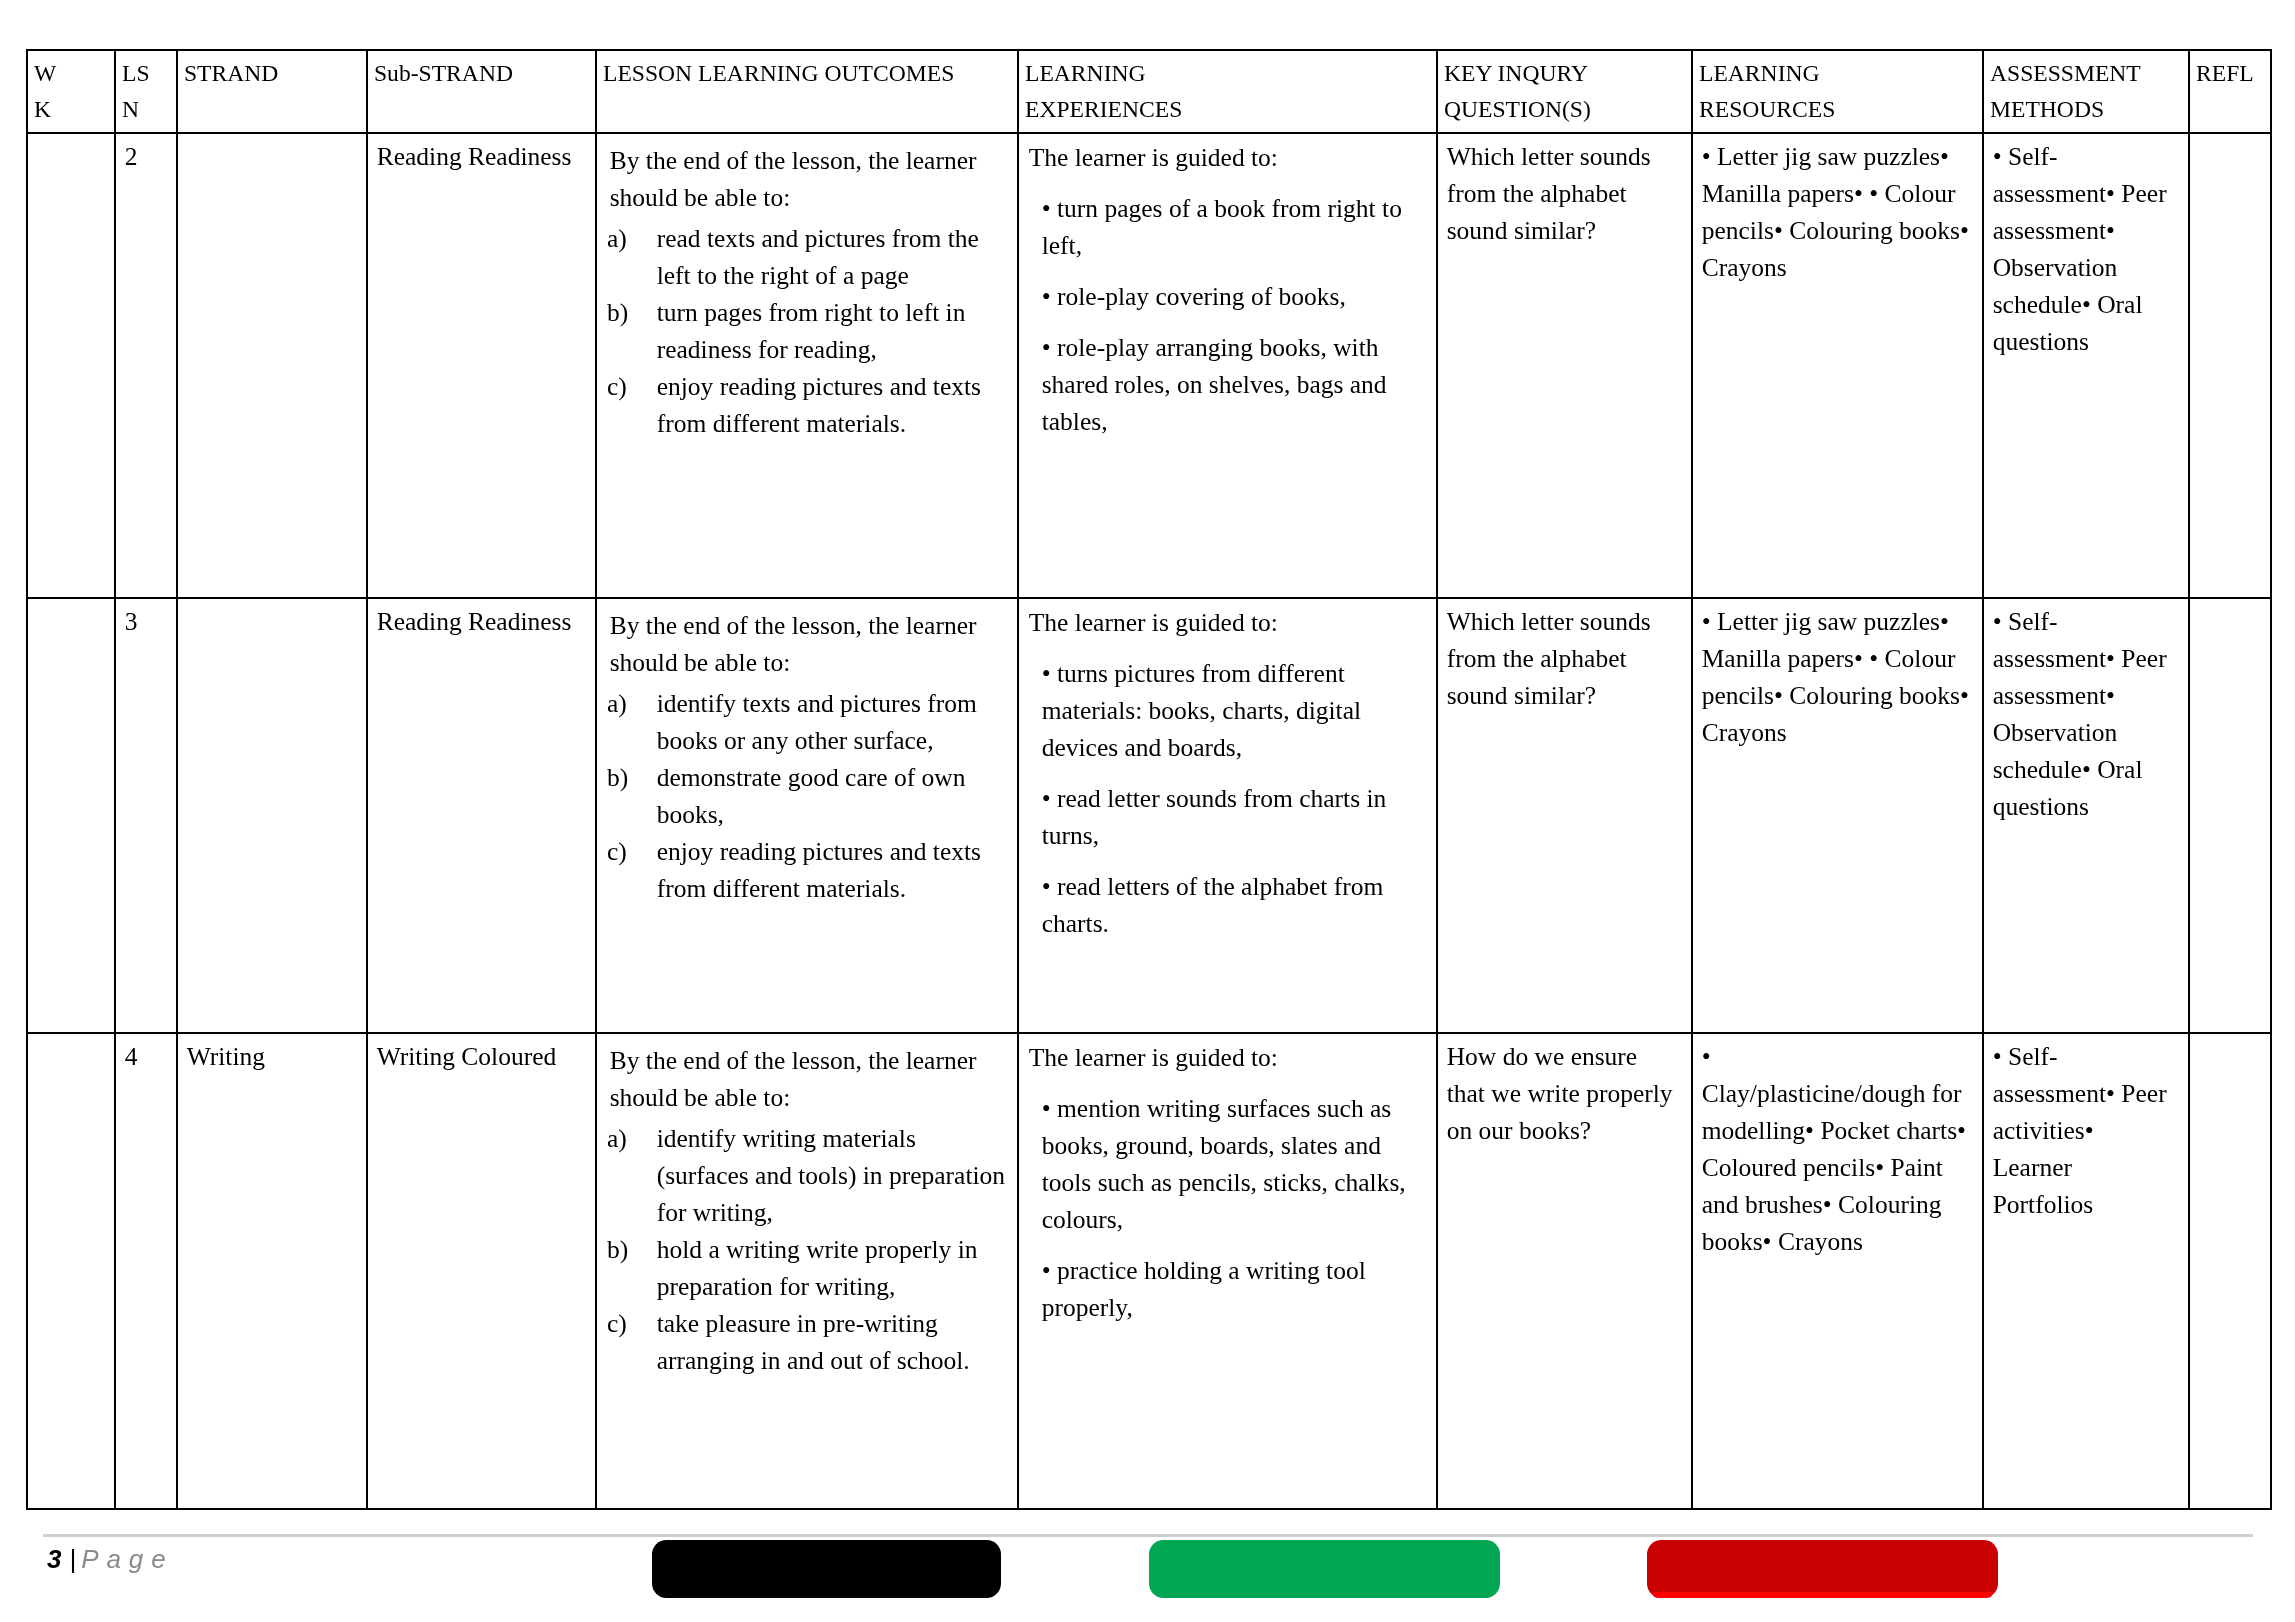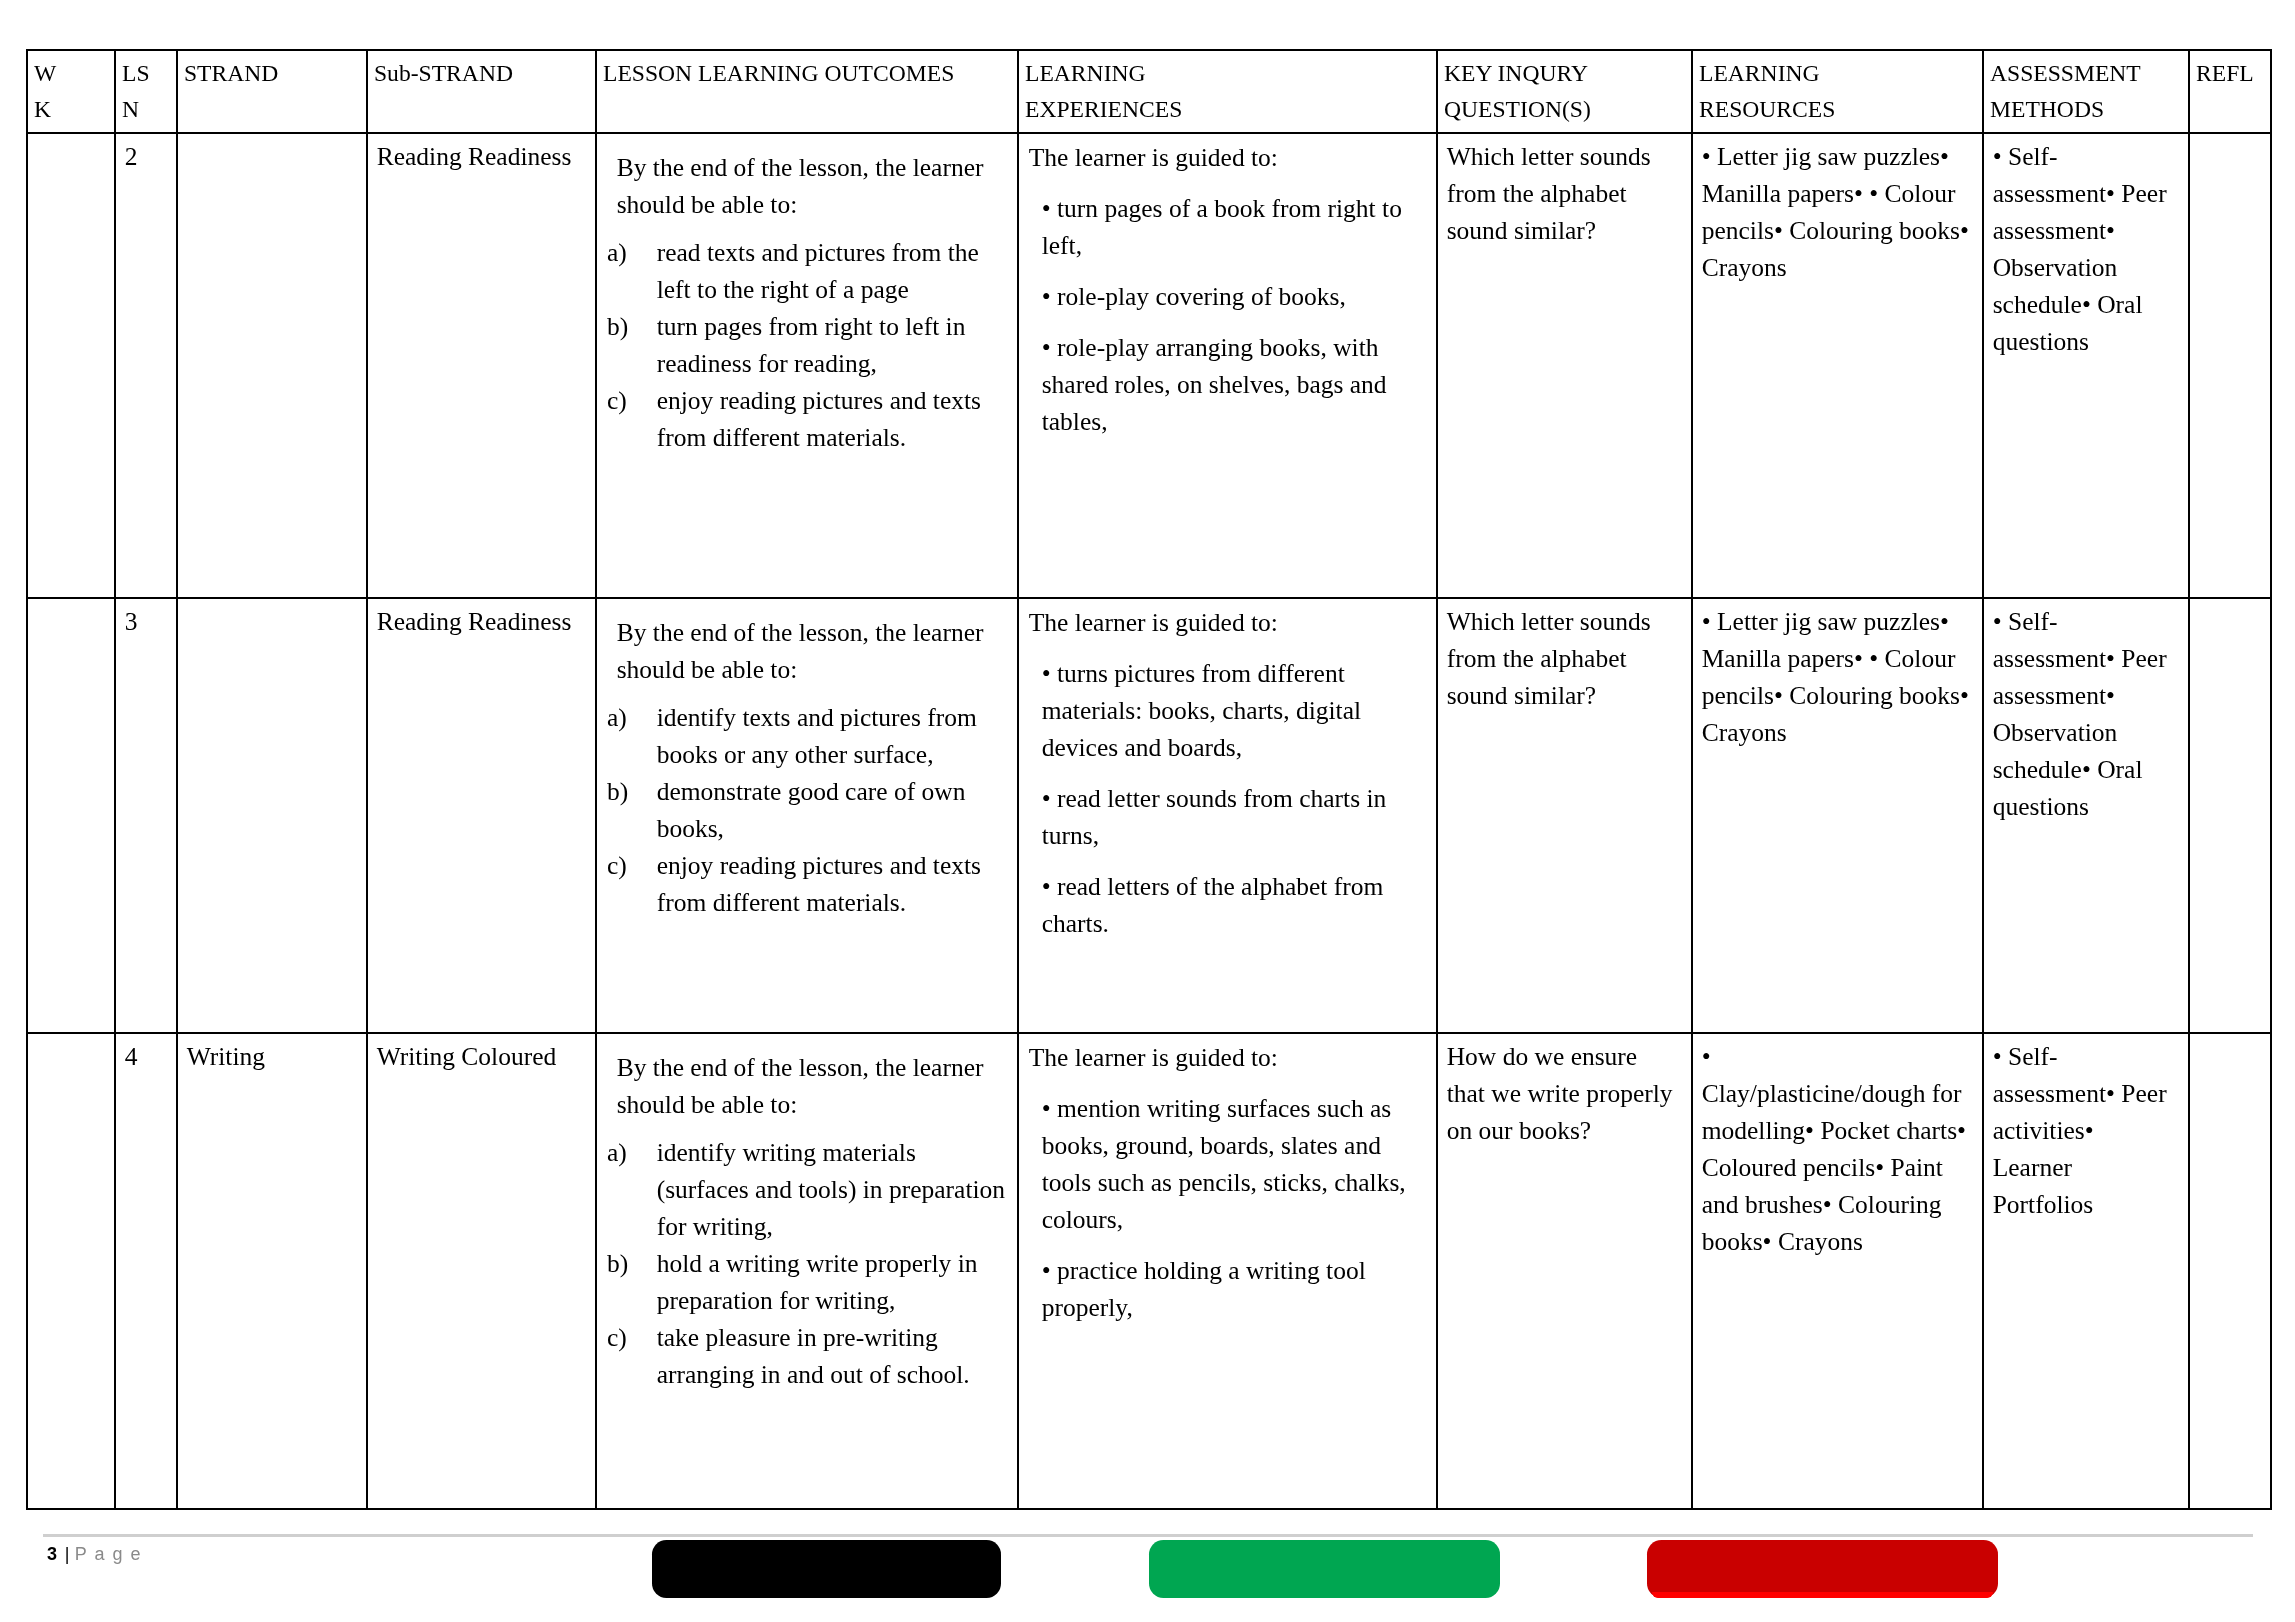--- a/index.html
+++ b/index.html
@@ -39,21 +39,21 @@
     font-size: 25.5px;
     line-height: 1.45;
   }
   tr.hdr  { height: 72px; }
   tr.r1   { height: 465px; }
   tr.r2   { height: 435px; }
   tr.r3   { height: 476px; }
 
   td.lsn-cell { text-align: center; font-size: 27.5px; }
 
-  .oc-intro { margin: 11px; }
+  .oc-intro { margin: 4px; }
   .oc-item  { position: relative; padding-left: 51px; }
   .oc-label { position: absolute; left: 1.3px; top: 0; }
 
   .exp-intro { margin: 1px; }
   .exp-bullet { margin: 14px; }
 
   .pre { white-space: pre-wrap; word-wrap: break-word; }
 
   .footer-rule {
     position: absolute;
@@ -61,22 +61,23 @@
     top: 1534px;
     width: 2210px;
     height: 2.6px;
     background: #CFCFCF;
   }
   .footer-text {
     position: absolute;
     left: 47px;
     top: 1544px;
     font-family: "Liberation Sans", "DejaVu Sans", sans-serif;
-    font-size: 18px;
+    font-size: 26px;
     color: #000000;
+    font-style: italic;
   }
   .footer-text .num { font-weight: bold; letter-spacing: 2.6px; }
   .footer-text .pipe { font-weight: normal; margin: 0 5.2px; }
   .footer-text .word { color: #8A8A8A; letter-spacing: 7.9px; }
 
   .flag-bar {
     position: absolute;
     top: 1540px;
     height: 58px;
     border-radius: 14.4px;

